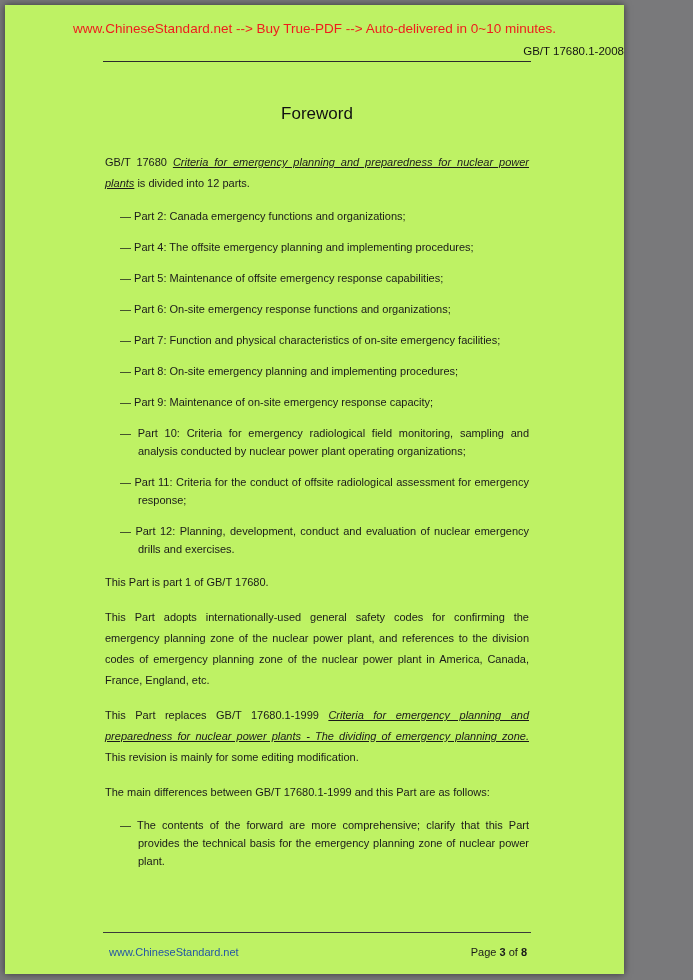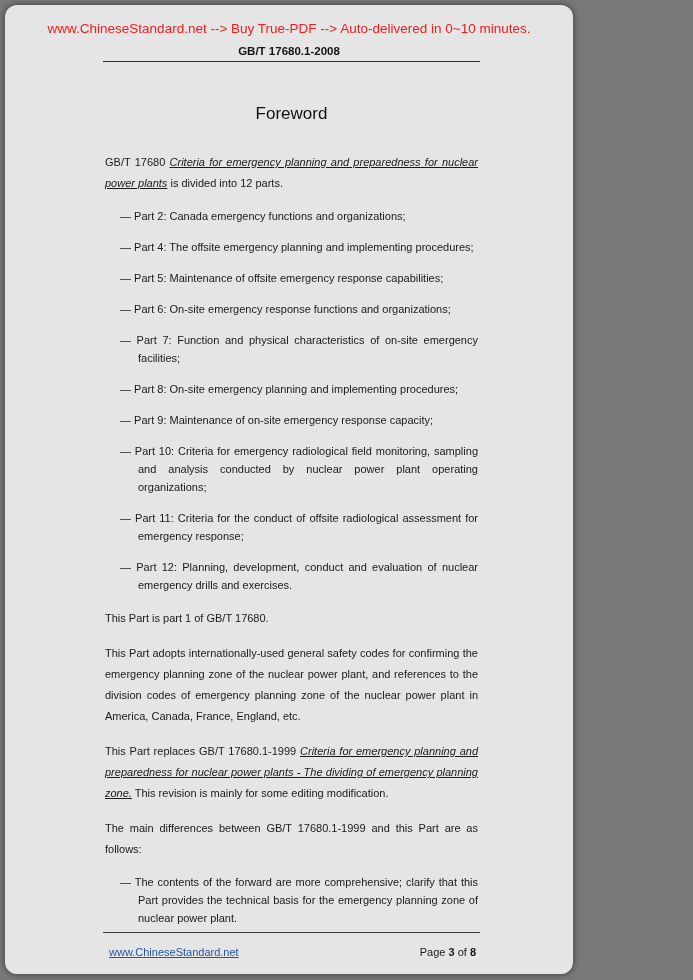--- a/index.html
+++ b/index.html
@@ -6,39 +6,37 @@
   html, body { width: 693px; height: 980px; }
   body {
     background: #79797b;
     font-family: "Liberation Sans", "DejaVu Sans", sans-serif;
     overflow: hidden;
     position: relative;
   }
   .page {
     position: absolute;
     left: 5px; top: 5px;
-    width: 568px; height: 969px;
-    background: #e5e5e5;
+    width: 619px; height: 969px;
+    background: #bef264;
     box-shadow: 0 0 7px rgba(0,0,0,0.55);
-    border-radius: 12px;
   }
   .content { padding: 0 95px 0 100px; }
   .banner {
     margin-top: 16px;
     text-align: center;
     color: #ef1d1d;
     font-size: 13.5px;
     cursor: pointer;
   }
   .doc-code {
     margin-top: 9px;
-    text-align: center;
+    text-align: right;
     font-size: 11.5px;
     color: #141414;
-    font-weight: bold;
   }
   .header-rule {
     border: none;
     border-top: 1px solid #2b2b2b;
     margin: 4px 93px 0 98px;
   }
   .title {
     margin-top: 42px;
     text-align: center;
     font-size: 17px;
@@ -76,21 +74,20 @@
   .footer-row {
     display: flex;
     justify-content: space-between;
     align-items: baseline;
     font-size: 11px;
     color: #1a1a1a;
     padding: 0 4px 0 6px;
   }
   .footer-link {
     color: #2456a6;
-    text-decoration: underline;
     cursor: pointer;
   }
   i { font-style: italic; text-decoration: underline; }
 </style>
 </head>
 <body>
 
 <div class="page">
 
   <div class="banner">www.ChineseStandard.net --&gt; Buy True-PDF --&gt; Auto-delivered in 0~10 minutes.</div>

